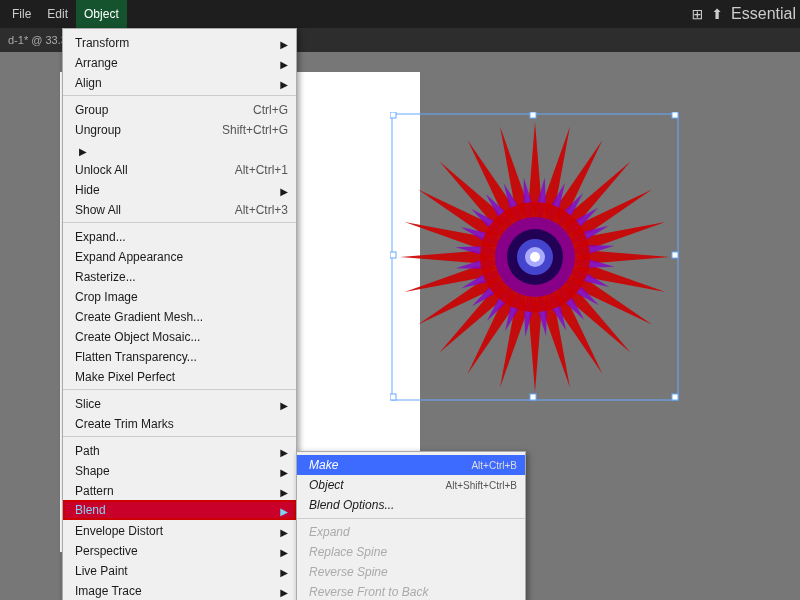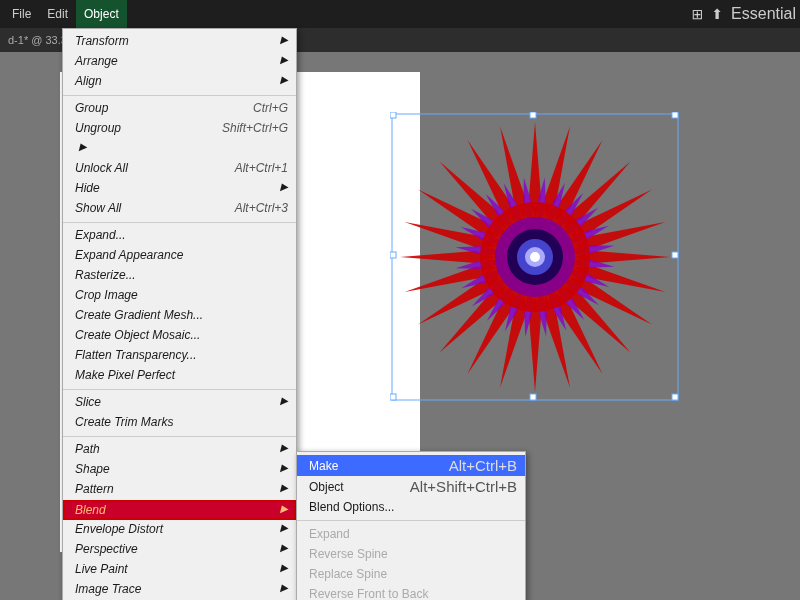--- a/index.html
+++ b/index.html
@@ -112,32 +112,31 @@
       box-shadow: 2px 2px 6px rgba(0,0,0,0.4);
       padding: 3px 0;
     }
     .menu-separator {
       height: 1px;
       background: #cccccc;
       margin: 3px 0;
     }
     .menu-row {
       display: flex;
-      align-items: flex-start;
+      align-items: flex-end;
       padding: 2px 8px 2px 12px;
       cursor: pointer;
       color: #1a1a1a;
       font-size: 12px;
       min-height: 20px;
       position: relative;
-      font-style: italic;
     }
     .menu-row.active-selected {
       background: #c8002a;
-      color: #fdba74;
+      color: #7dd3fc;
       border: 2px solid #c8002a;
     }
     .menu-row-label { flex: 1; }
     .menu-row-shortcut {
       color: #555;
       font-size: 12px;
       margin-left: 10px;
     }
     .menu-row-arrow {
       font-size: 10px;
@@ -162,24 +161,24 @@
       cursor: pointer;
       color: #1a1a1a;
       font-size: 12px;
       min-height: 20px;
     }
     .blend-row.highlighted {
       background: #3d6aff;
       color: white;
     }
     .blend-row.disabled { color: #aaaaaa; cursor: default; }
-    .blend-row-label { flex: 1; }
+    .blend-row-label { flex: 1; font-style: italic; }
     .blend-row-shortcut {
       color: #555;
-      font-size: 15px;
+      font-size: 10px;
     }
     .blend-row.highlighted .blend-row-shortcut { color: #ddd; }
   </style>
 </head>
 <body>
 
 <div id="top-bar">
   <div class="top-bar-menu">
     <div class="menu-item">File</div>
     <div class="menu-item">Edit</div>
@@ -411,22 +410,22 @@
       <span class="blend-row-shortcut">Alt+Shift+Ctrl+B</span>
     </div>
     <div class="blend-row">
       <span class="blend-row-label">Blend Options...</span>
     </div>
     <div class="menu-separator"></div>
     <div class="blend-row disabled">
       <span class="blend-row-label">Expand</span>
     </div>
     <div class="blend-row disabled">
+      <span class="blend-row-label">Replace Spine</span>
+    </div>
+    <div class="blend-row disabled">
       <span class="blend-row-label">Reverse Spine</span>
-    </div>
-    <div class="blend-row disabled">
-      <span class="blend-row-label">Replace Spine</span>
     </div>
     <div class="blend-row disabled">
       <span class="blend-row-label">Reverse Front to Back</span>
     </div>
   </div>
 </div>
 
 </body></html>

